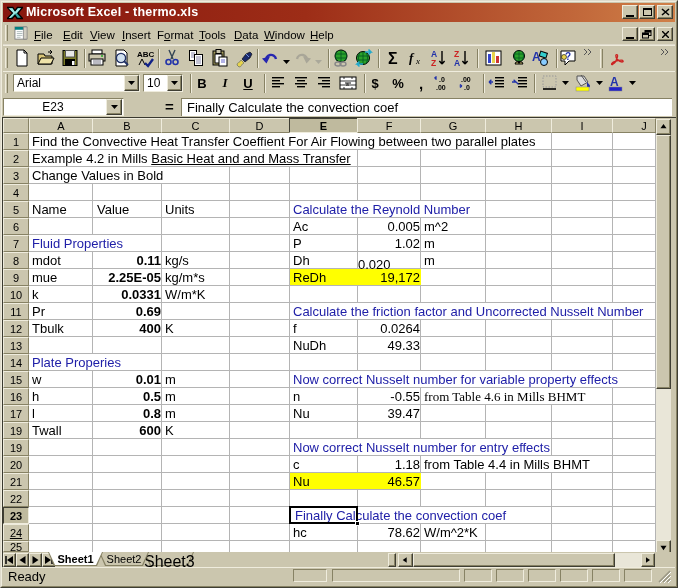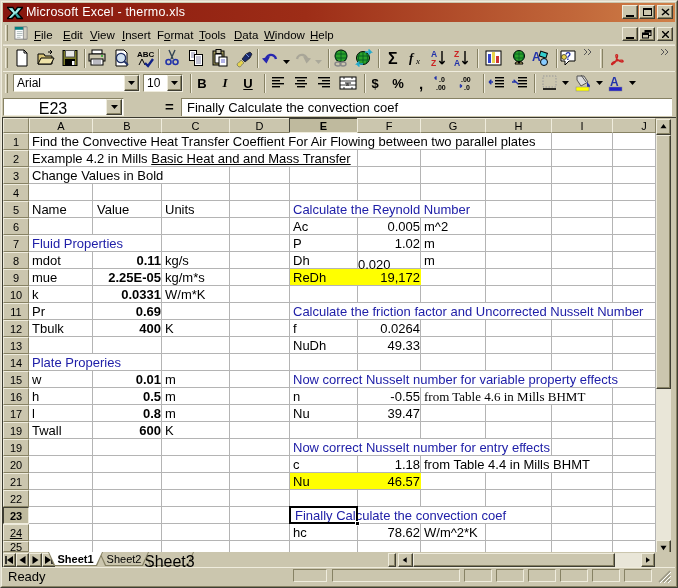--- a/index.html
+++ b/index.html
@@ -15,21 +15,21 @@
 <body>
 <div class="abs" style="left:0px;top:0px;width:678px;height:588px;background:#cbc6ae;border-top:1px solid #dedacb;border-left:1px solid #dedacb;border-right:1px solid #3f3e33;border-bottom:1px solid #3f3e33;"></div>
 <div class="abs" style="left:1px;top:1px;width:676px;height:586px;border-top:1px solid #efecdd;border-left:1px solid #efecdd;border-right:1px solid #878264;border-bottom:1px solid #878264;"></div>
 <div class="abs" style="left:3px;top:3px;width:672px;height:19px;background:linear-gradient(to right,#87160e 0%,#9d2d17 45%,#c1673a 85%,#d08048 100%);"></div>
 <div class="abs" style="left:7px;top:5px;width:15px;height:15px;">
     <svg width="16" height="16" viewBox="0 0 16 16">
 <path d="M0.5 2.5 L5.8 2.5 L8 5.8 L10.4 2.5 L15.5 2.5 L10.8 8.2 L15.5 13.5 L10.2 13.5 L8 10.4 L5.2 13.5 L0.5 13.5 L5.6 8 Z" fill="#35a3a0" stroke="#000" stroke-width="1.4"></path>
 <path d="M1.5 3.2 L5.4 3.2 L8 7 L11 3.2 L14 3.2 L9.6 8.2 L8 8.8 L3.5 13 L1.8 13 L6.4 8 Z" fill="#9fe8e4" stroke="none"></path>
 </svg>
   </div>
-<div class="abs" style="left:26px;top:4px;height:17px;line-height:17px;color:#fff;font-size:12.5px;font-weight:normal;letter-spacing:0.2px;white-space:nowrap;">Microsoft Excel - thermo.xls</div>
+<div class="abs" style="left:26px;top:4px;height:17px;line-height:17px;color:#fff;font-size:12.5px;font-weight:bold;letter-spacing:0.2px;white-space:nowrap;">Microsoft Excel - thermo.xls</div>
 <div class="abs btn3d" style="left:622px;top:5px;width:16px;height:14px;">
     <div style="width:100%;height:100%;display:flex;align-items:center;justify-content:center;font-size:9px;font-weight:bold;font-family:'Liberation Mono',monospace;">
       <div style="width:8px;height:2px;background:#000;margin-top:7px;"></div>
     </div>
   </div>
 <div class="abs btn3d" style="left:639px;top:5px;width:16px;height:14px;">
     <div style="width:100%;height:100%;display:flex;align-items:center;justify-content:center;font-size:9px;font-weight:bold;font-family:'Liberation Mono',monospace;">
       <div style="width:9px;height:8px;border:1px solid #000;border-top:2px solid #000;"></div>
     </div>
   </div>
@@ -402,21 +402,21 @@
       <rect x="3" y="14" width="13" height="4" fill="#2323c8" stroke="#888" stroke-width="0.5"></rect>
     </svg>
   </div>
 <div class="abs" style="left:629px;top:81px;width:7px;height:4px;">
     <svg width="7" height="4">
       <path d="M0 0 h7 l-3.5 4 z" fill="#000"></path>
     </svg>
   </div>
 <div class="abs" style="left:3px;top:96px;width:672px;height:22px;background:#cbc6ae;"></div>
 <div class="abs" style="left:3px;top:98px;width:121px;height:18px;background:#fff;border-top:1px solid #878264;border-left:1px solid #878264;border-right:1px solid #efecdd;border-bottom:1px solid #efecdd;"></div>
-<div class="abs" style="left:3px;top:100px;width:100px;text-align:center;font-size:16px;">E23</div>
+<div class="abs" style="left:3px;top:100px;width:100px;text-align:center;font-size:12px;">E23</div>
 <div class="abs btn3d" style="left:106px;top:99px;width:16px;height:16px;">
     <div style="display:flex;align-items:center;justify-content:center;height:100%;">
       <svg width="7" height="4">
         <path d="M0 0 h7 l-3.5 4 z" fill="#000"></path>
       </svg>
     </div>
   </div>
 <div class="abs" style="left:165px;top:98px;font-size:15px;font-weight:bold;">=</div>
 <div class="abs" style="left:181px;top:98px;width:491px;height:18px;background:#fff;border-top:1px solid #878264;border-left:1px solid #878264;"></div>
 <div class="abs" style="left:187px;top:100px;font-size:13px;">Finally Calculate the convection coef</div>

